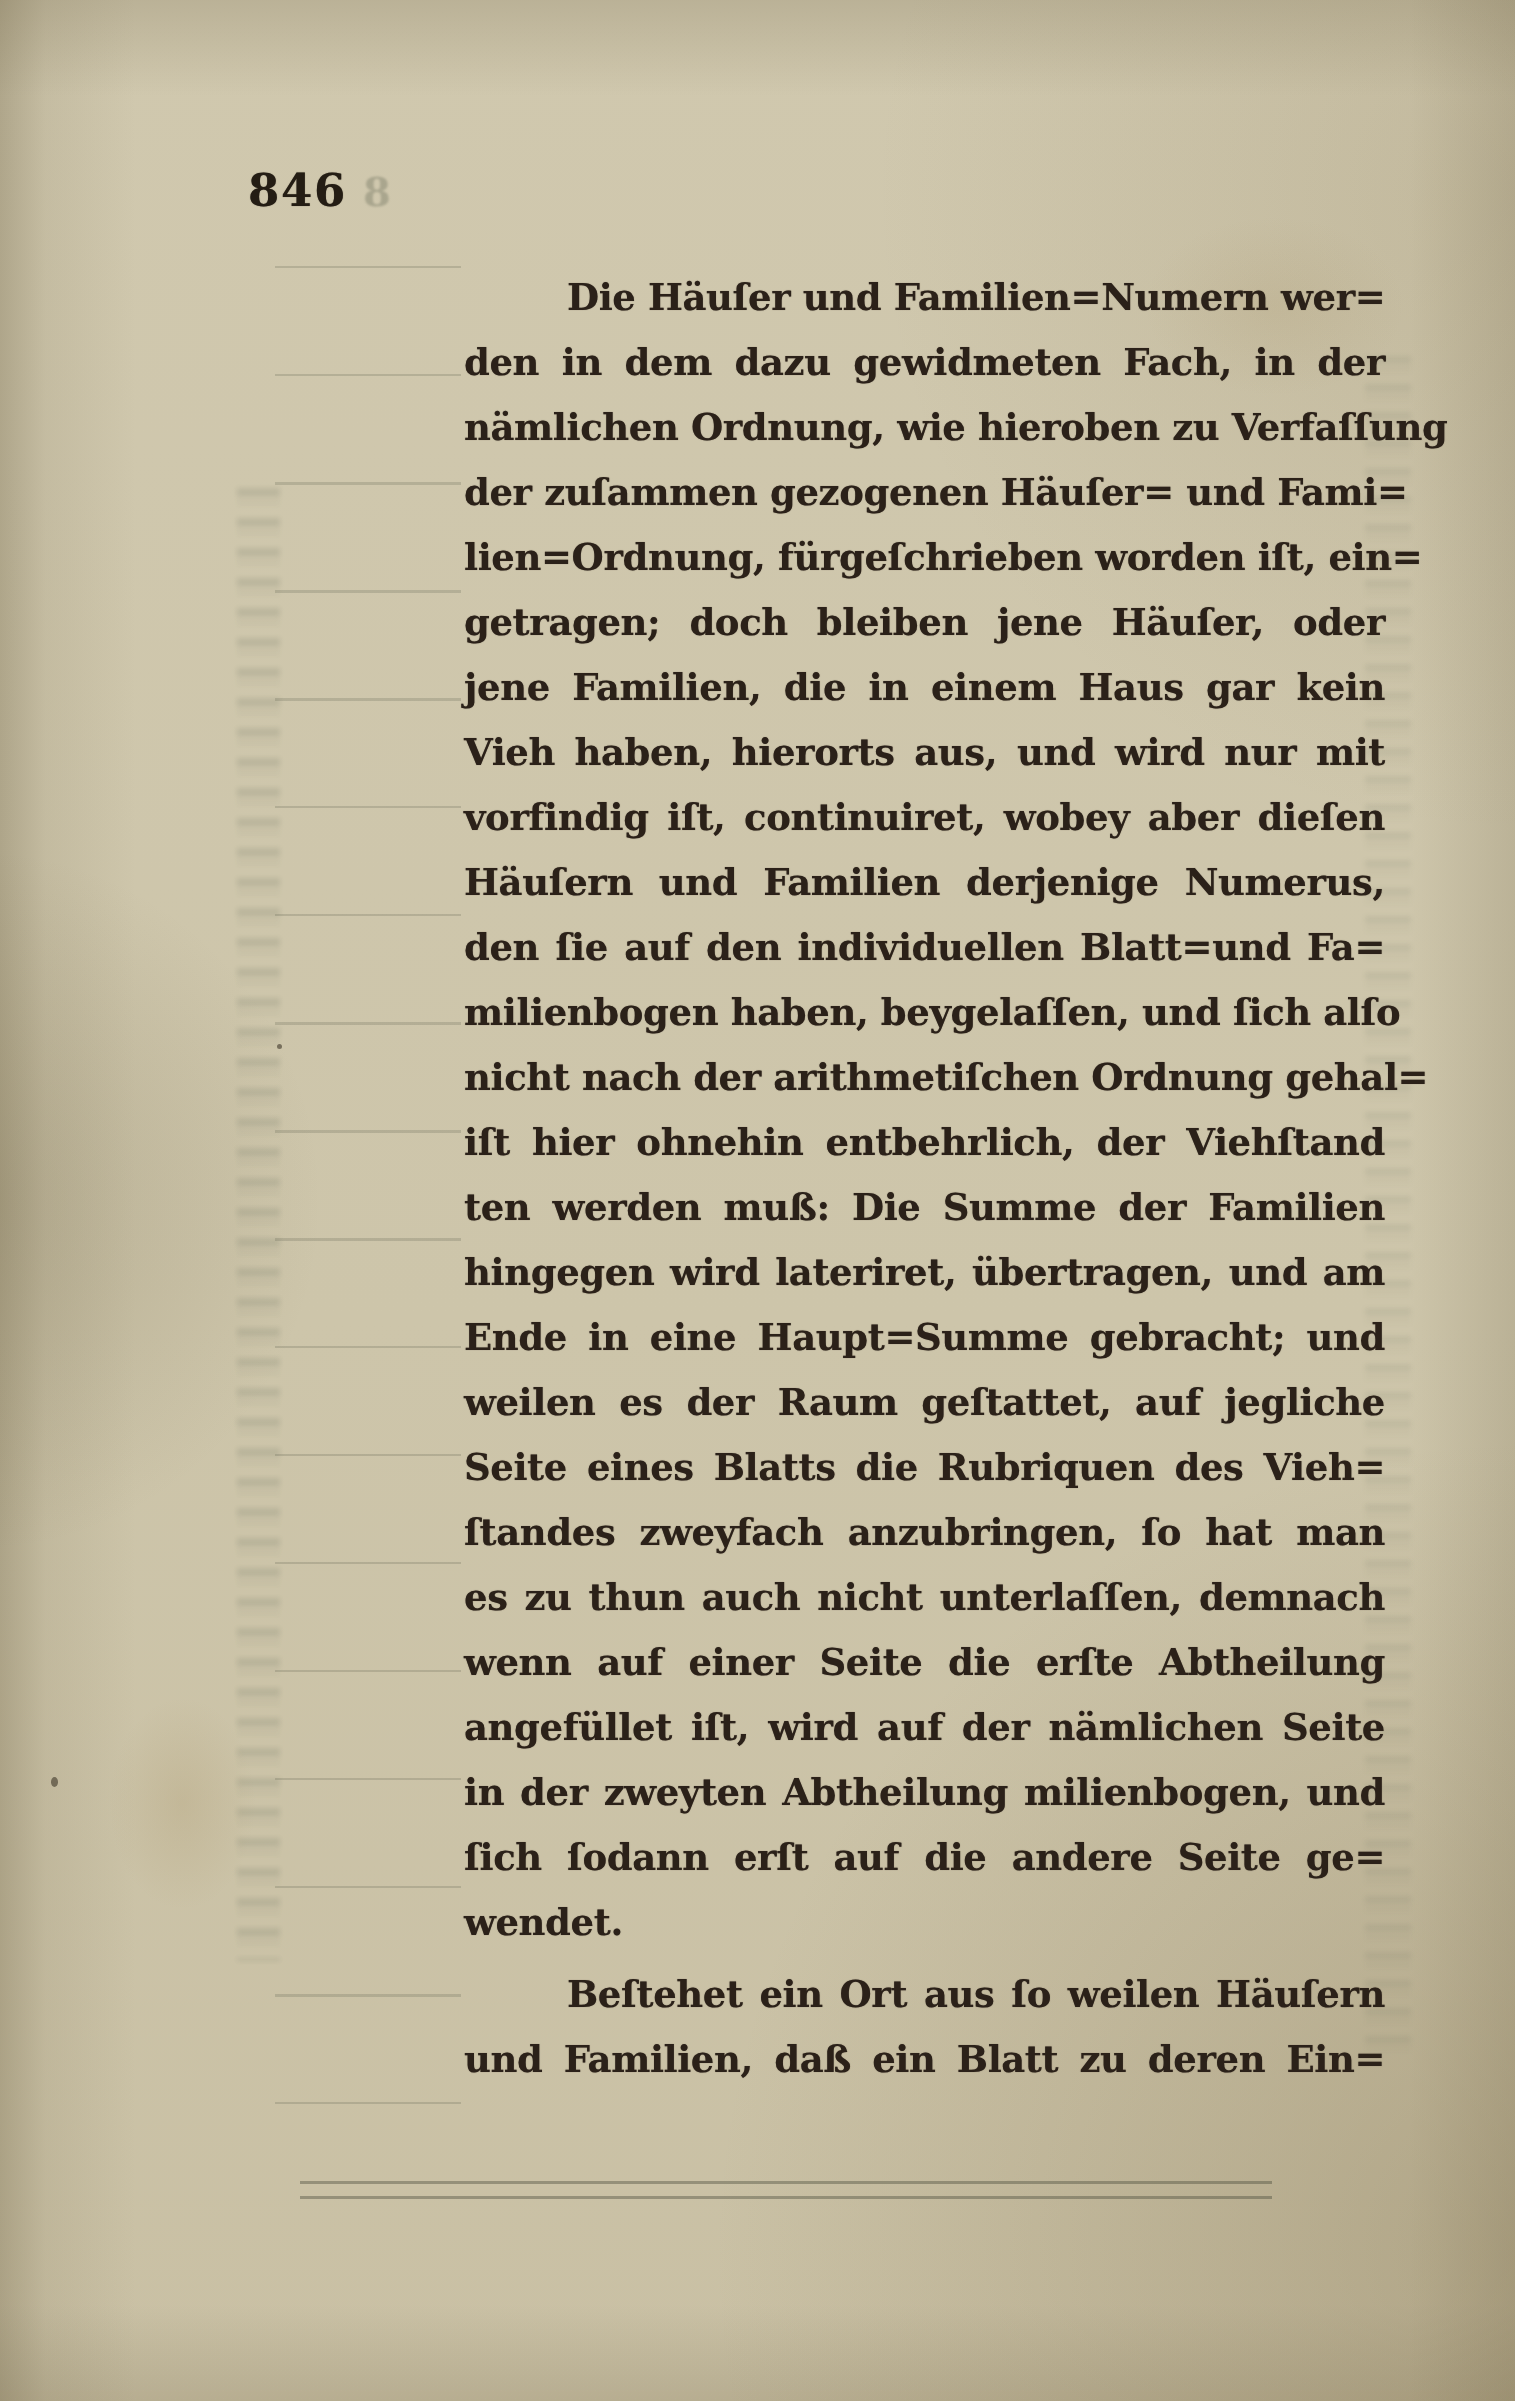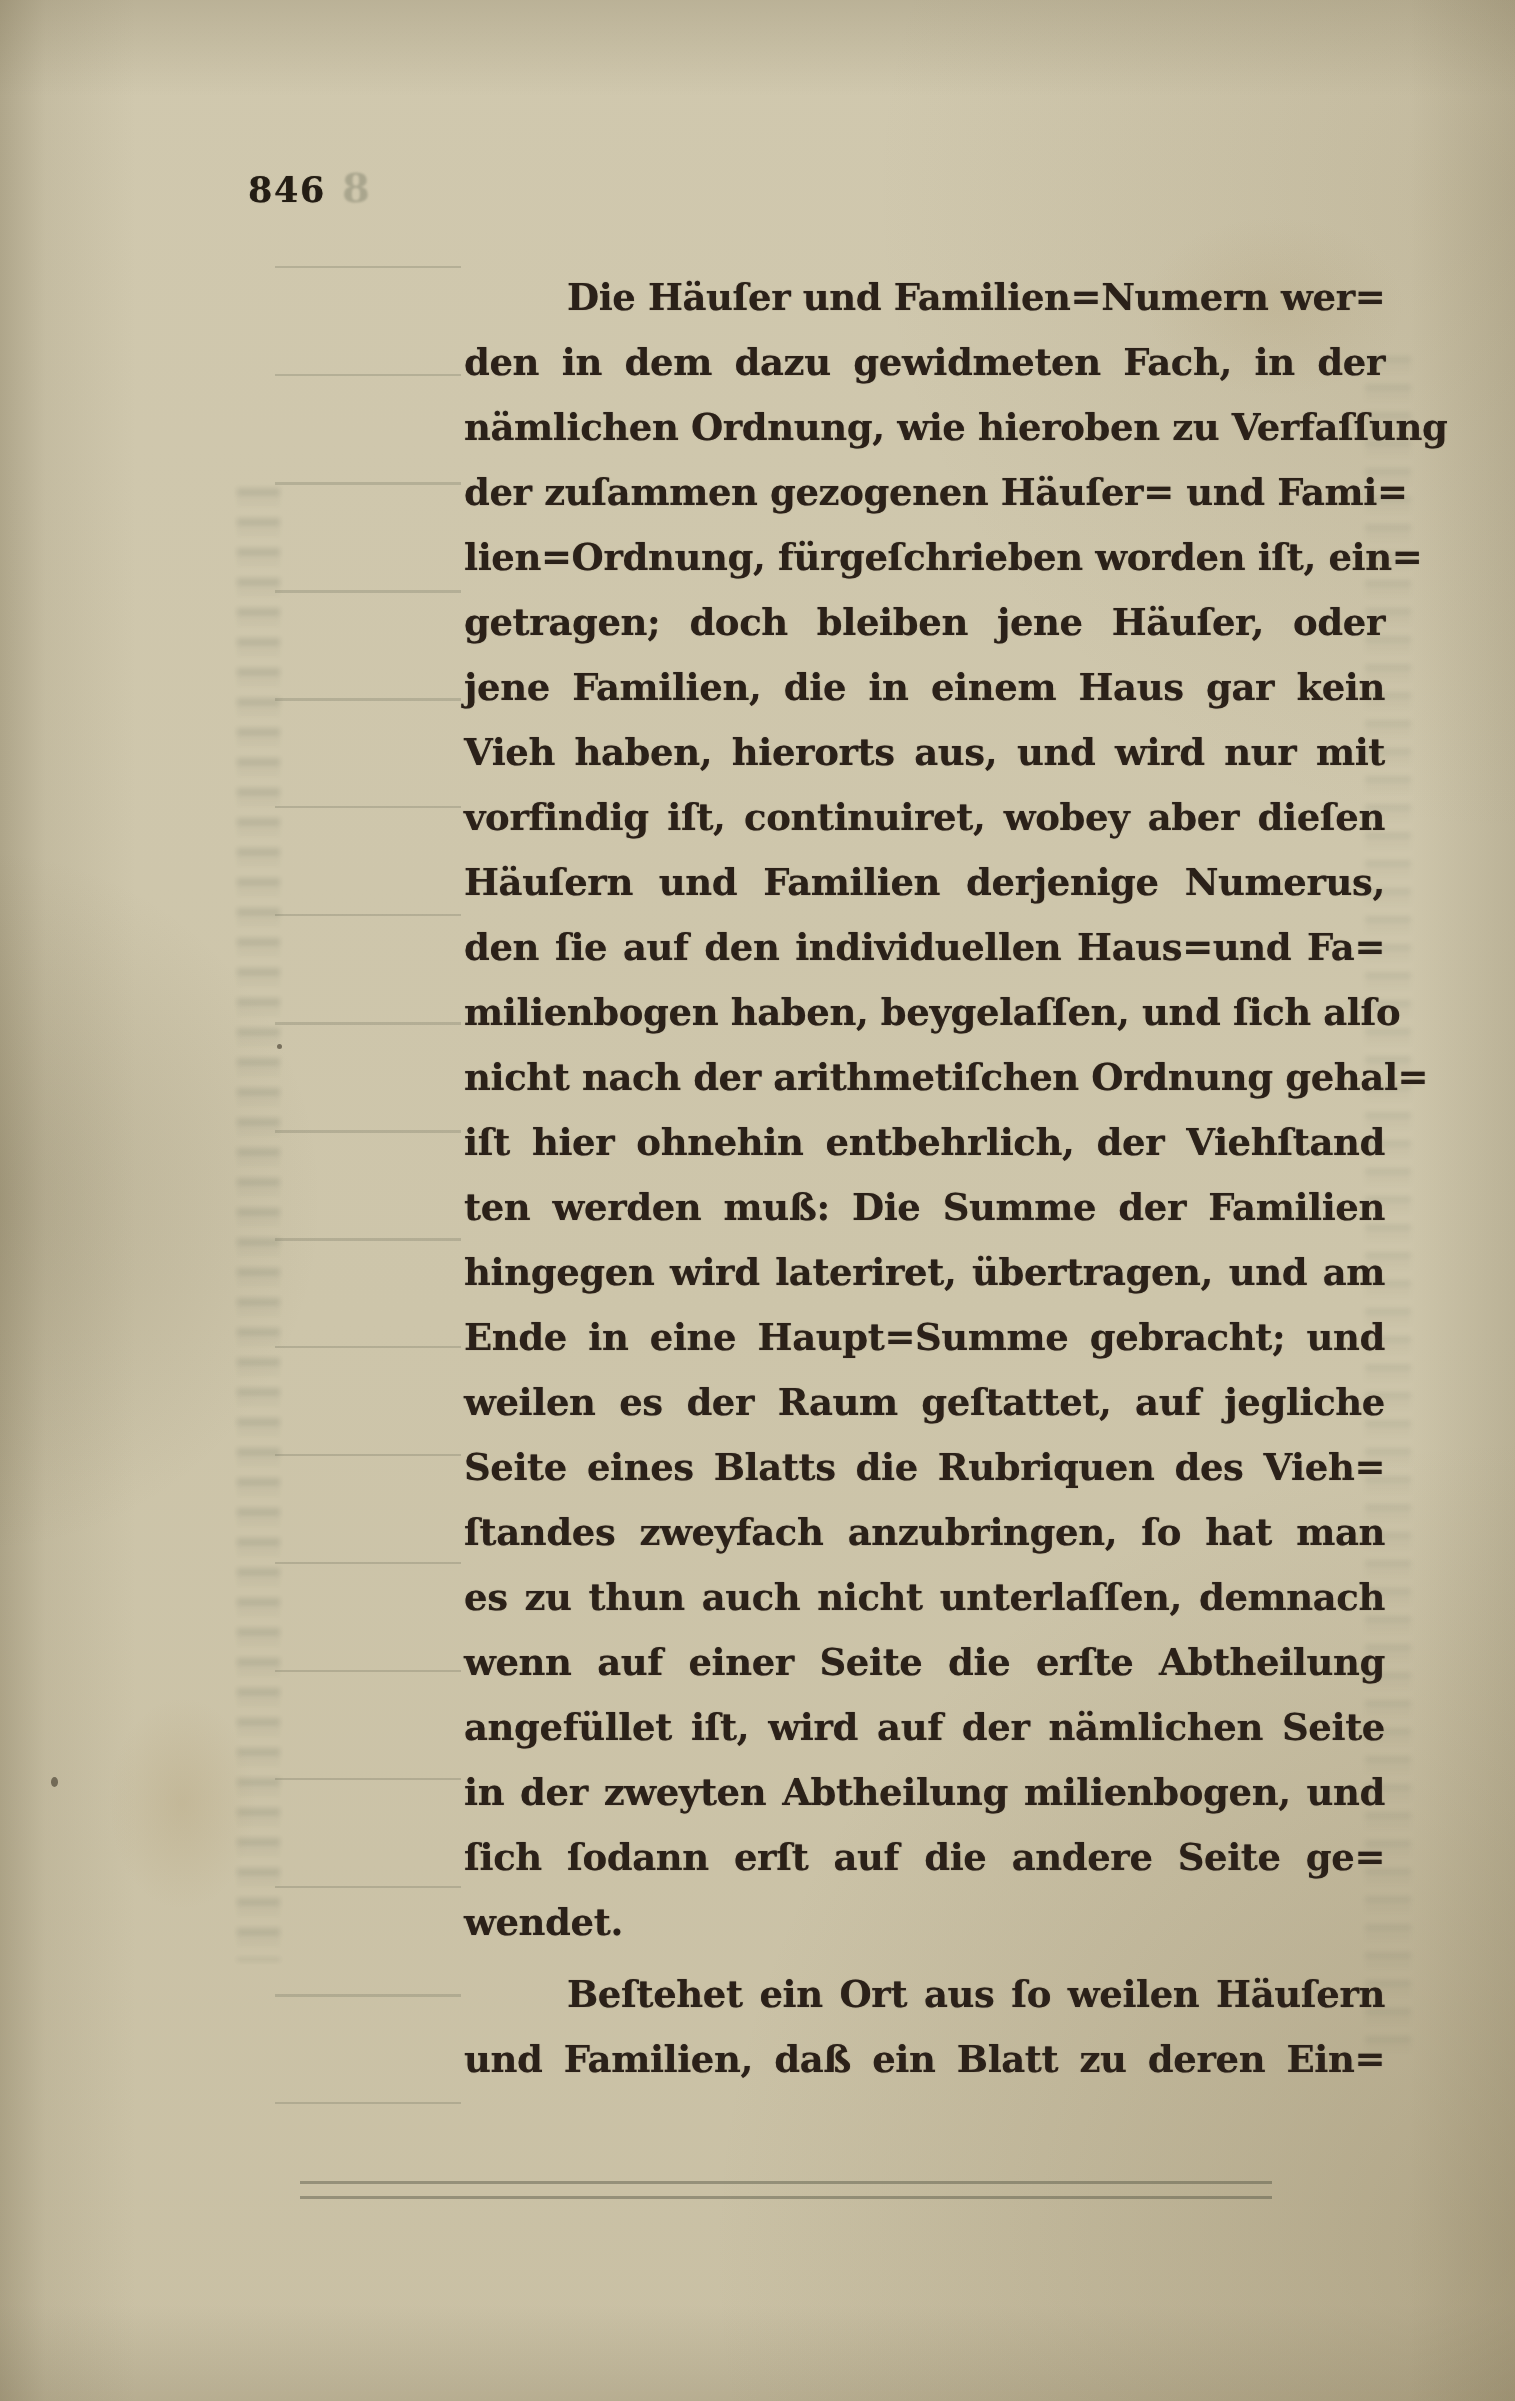--- a/index.html
+++ b/index.html
@@ -23,21 +23,21 @@
   }
 
   
   .page-number-wrap {
     position: absolute;
     left: 248px;
     top: 164px;
     white-space: nowrap;
   }
   .page-number {
-    font-size: 35px;
+    font-size: 45px;
     font-weight: 700;
     color: #241d14;
     letter-spacing: 1.7px;
     text-shadow: 0 0 0.8px rgba(36,29,20,0.7);
   }
   .page-number-ghost {
     display: inline-block;
     margin-left: 11.6px;
     font-size: 40px;
     font-weight: 700;
@@ -166,21 +166,21 @@
         <div class="line indent">Die Häuſer und Familien=Numern wer=</div>
         <div class="line">den in dem dazu gewidmeten Fach, in der</div>
         <div class="line">nämlichen Ordnung, wie hieroben zu Verfaſſung</div>
         <div class="line">der zuſammen gezogenen Häuſer= und Fami=</div>
         <div class="line">lien=Ordnung, fürgeſchrieben worden iſt, ein=</div>
         <div class="line">getragen; doch bleiben jene Häuſer, oder</div>
         <div class="line">jene Familien, die in einem Haus gar kein</div>
         <div class="line">Vieh haben, hierorts aus, und wird nur mit</div>
         <div class="line">vorfindig iſt, continuiret, wobey aber dieſen</div>
         <div class="line">Häuſern und Familien derjenige Numerus,</div>
-        <div class="line">den ſie auf den individuellen Haus=und Fa=</div>
+        <div class="line">den ſie auf den individuellen Blatt=und Fa=</div>
         <div class="line">milienbogen haben, beygelaſſen, und ſich alſo</div>
         <div class="line">nicht nach der arithmetiſchen Ordnung gehal=</div>
         <div class="line">iſt hier ohnehin entbehrlich, der Viehſtand</div>
         <div class="line">ten werden muß: Die Summe der Familien</div>
         <div class="line">hingegen wird lateriret, übertragen, und am</div>
         <div class="line">Ende in eine Haupt=Summe gebracht; und</div>
         <div class="line">weilen es der Raum geſtattet, auf jegliche</div>
         <div class="line">Seite eines Blatts die Rubriquen des Vieh=</div>
         <div class="line">ſtandes zweyfach anzubringen, ſo hat man</div>
         <div class="line">es zu thun auch nicht unterlaſſen, demnach</div>

